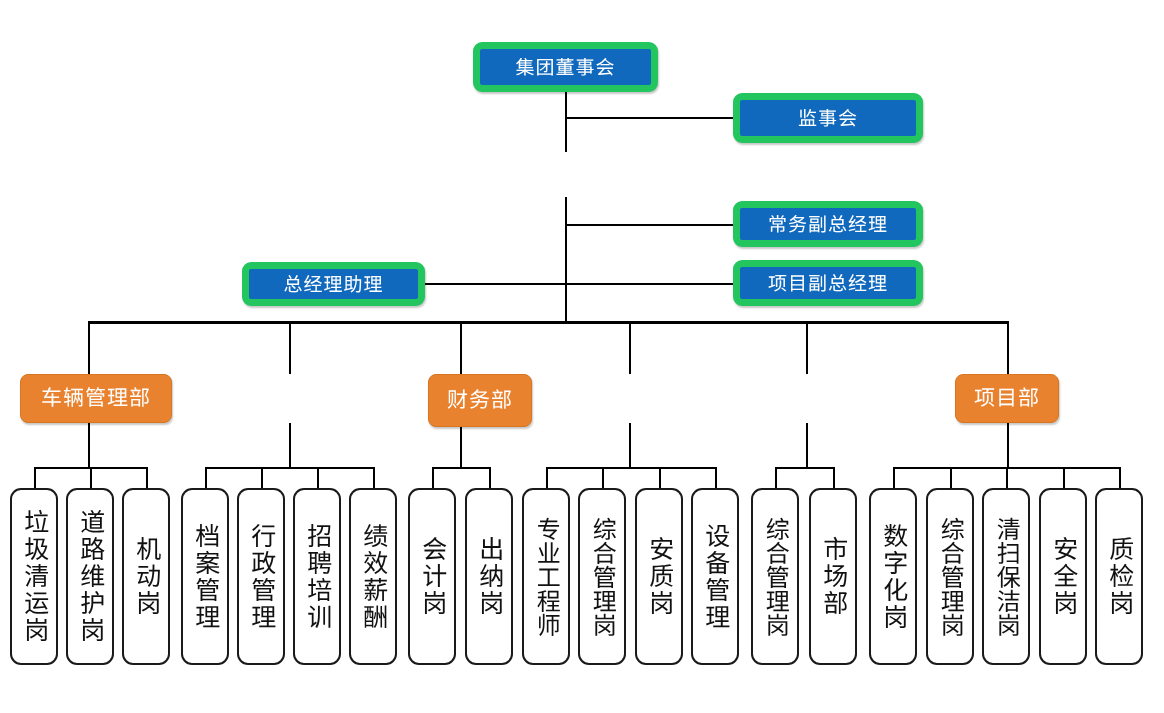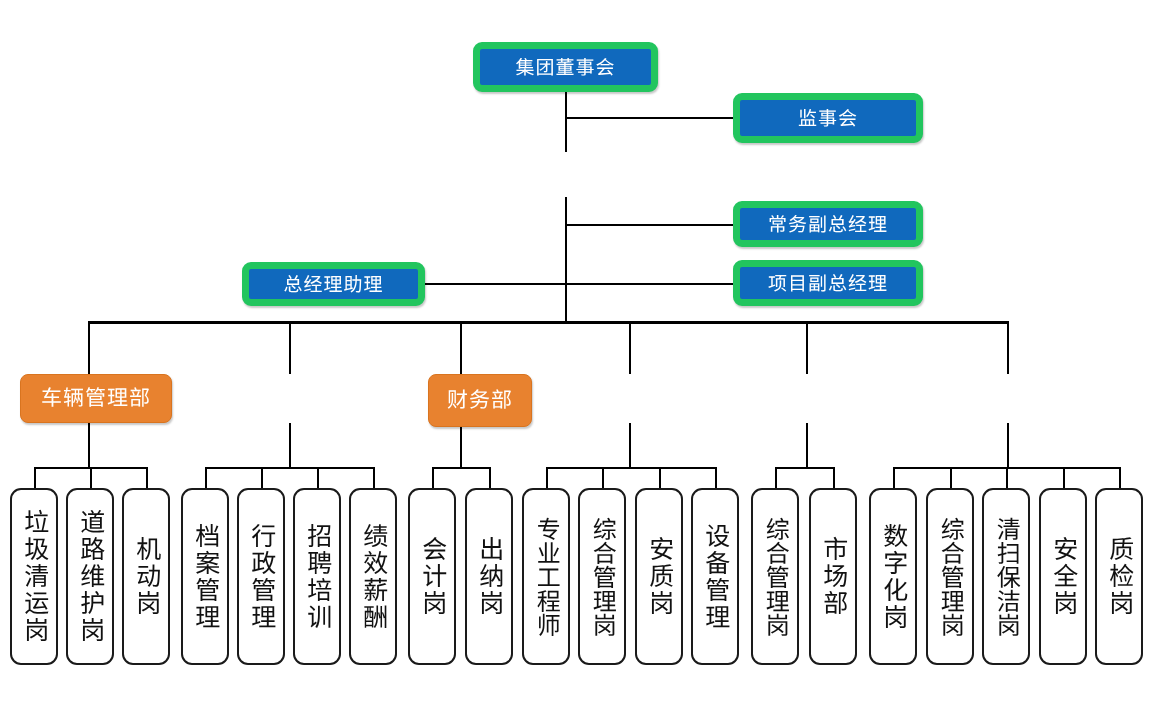--- a/index.html
+++ b/index.html
@@ -150,20 +150,21 @@
 
   <div class="node blue" style="left:242px;top:262px;width:183px;height:44px;">总经理助理</div>
 
   <div class="node orange" style="left:20px;top:374px;width:152px;height:49px;">车辆管理部</div>
 
 
   <div class="node orange" style="left:409px;top:374px;width:104px;height:53px;margin-left:19px;">财务部</div>
 
 
 
+  <div class="node orange" style="left:955px;top:374px;width:104px;height:49px;">项目部</div>
 
   <div class="leaf" style="left:10px;top:488px;width:48px;height:177px;">
     <span>垃圾清运岗</span>
   </div>
   <div class="leaf" style="left:66px;top:488px;width:48px;height:177px;">
     <span>道路维护岗</span>
   </div>
   <div class="leaf" style="left:122px;top:488px;width:48px;height:177px;">
     <span>机动岗</span>
   </div>

